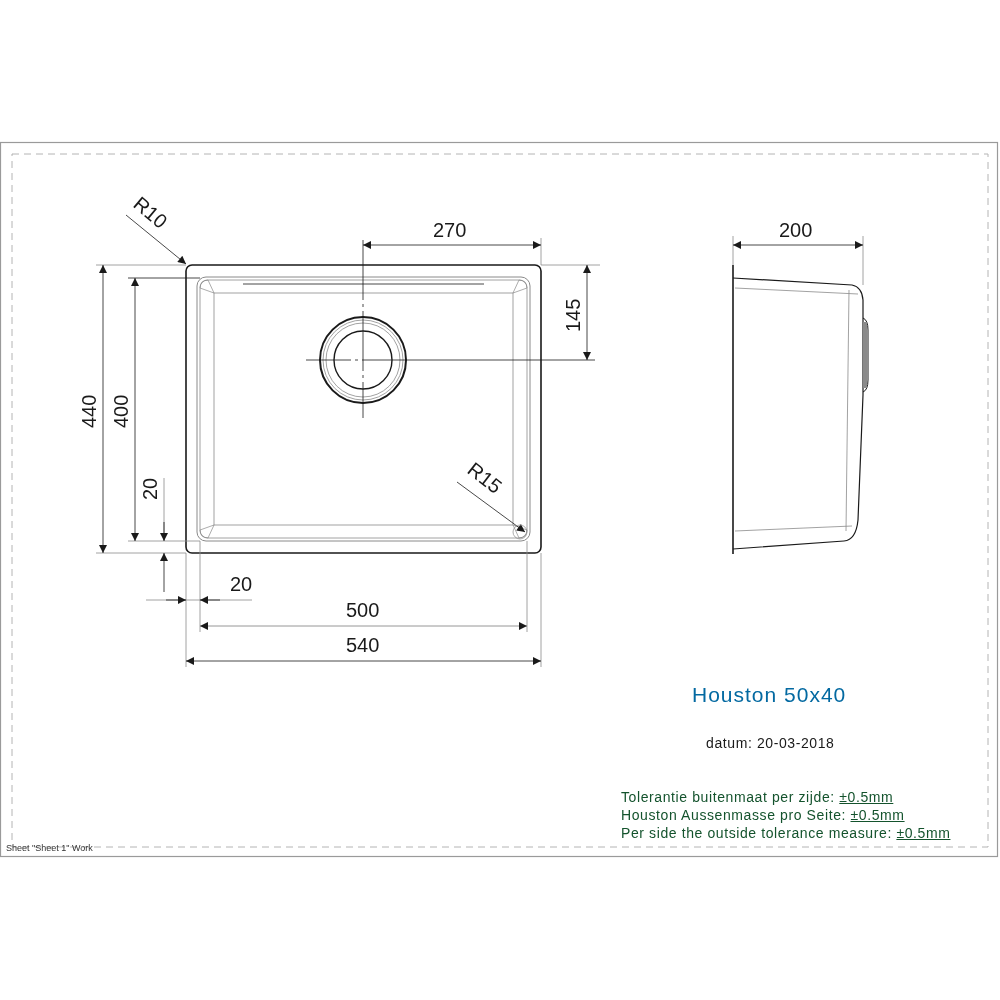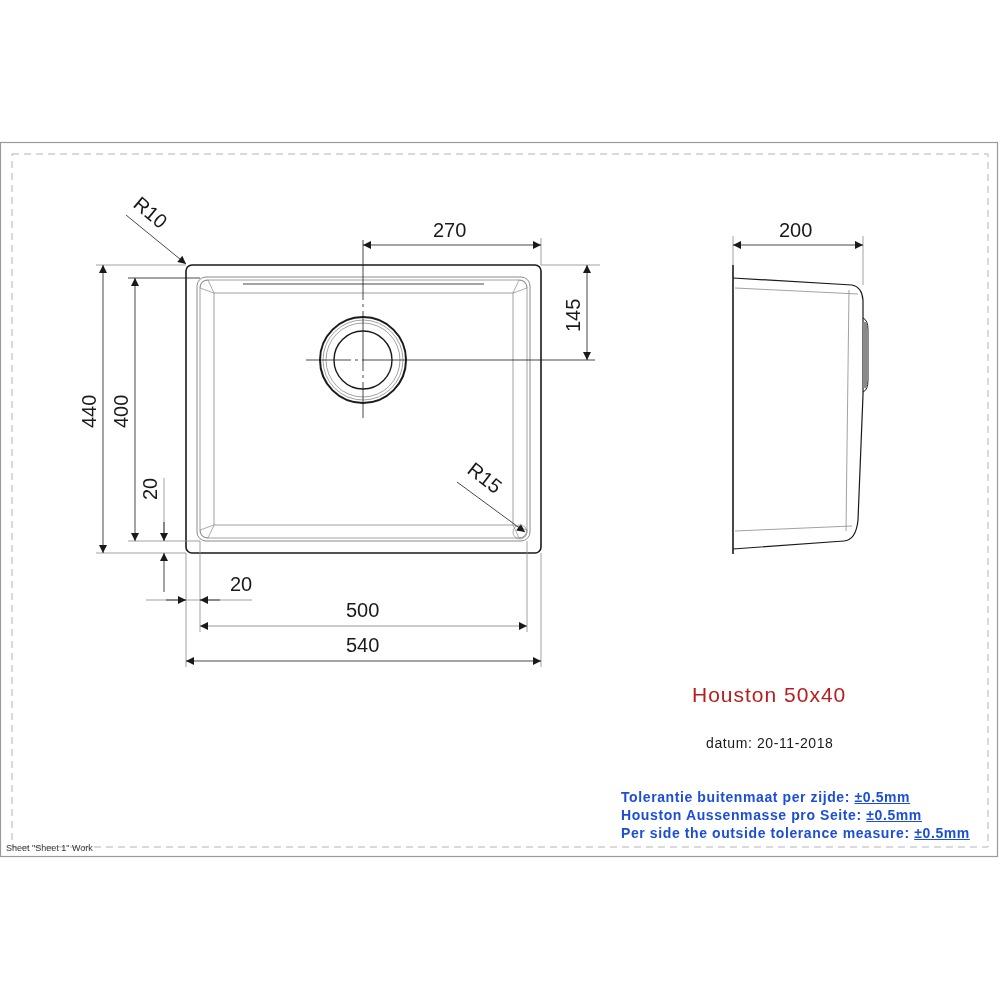--- a/index.html
+++ b/index.html
@@ -1,22 +1,22 @@
 <!DOCTYPE html>
 <html><head>
   <meta charset="utf-8">
   <style>
     html, body { margin: 0; padding: 0; background: #ffffff; }
     body { width: 1000px; height: 1000px; position: relative; overflow: hidden;
            font-family: "Liberation Sans", sans-serif; color: #1a1a1a; }
     #sheet { position: absolute; left: 0; top: 0; width: 1000px; height: 1000px; }
     .dim-text { font-family: "Liberation Sans", sans-serif; font-size: 20px; fill: #1a1a1a; }
-    .title { position: absolute; left: 692px; top: 683px; font-size: 21px; letter-spacing: 1px; color: #b91c1c; text-align: right; }
+    .title { position: absolute; left: 692px; top: 683px; font-size: 21px; letter-spacing: 1px; color: #0369a1; text-align: right; }
     .date { position: absolute; left: 706px; top: 735px; font-size: 14px; letter-spacing: 0.6px; color: #1a1a1a; }
-    .tol { position: absolute; left: 621px; font-size: 14px; letter-spacing: 0.6px; color: #1d4ed8; white-space: nowrap; font-weight: bold; }
+    .tol { position: absolute; left: 621px; font-size: 14px; letter-spacing: 0.6px; color: #14532d; white-space: nowrap; }
     .tol1 { top: 789px; }
     .tol2 { top: 807px; }
     .tol3 { top: 825px; }
     .pm { text-decoration: underline; }
     .sheet-label { position: absolute; left: 6px; top: 843px; font-size: 9px; color: #333; white-space: nowrap; }
   </style>
 </head>
 <body>
 
 <svg id="sheet" viewBox="0 0 1000 1000" xmlns="http://www.w3.org/2000/svg">
@@ -113,21 +113,21 @@
     <rect x="863" y="322" width="4" height="66" fill="#8a8a8a"></rect>
 
     <line x1="733" y1="236" x2="733" y2="265" stroke="#8a8a8a" stroke-width="0.8"></line>
     <line x1="863" y1="236" x2="863" y2="285" stroke="#8a8a8a" stroke-width="0.8"></line>
     <line x1="733" y1="245" x2="863" y2="245" stroke="#1a1a1a" stroke-width="0.8" marker-start="url(#arr)" marker-end="url(#arr)"></line>
     <text class="dim-text" x="779" y="237">200</text>
   </g>
 </svg>
 
 <div class="title">Houston 50x40</div>
-<div class="date">datum: 20-11-2018</div>
+<div class="date">datum: 20-03-2018</div>
 
 <div class="tol tol1">
   <span>Tolerantie buitenmaat per zijde: </span><span class="pm">±0.5mm</span>
 </div>
 <div class="tol tol2">
   <span>Houston Aussenmasse pro Seite: </span><span class="pm">±0.5mm</span>
 </div>
 <div class="tol tol3">
   <span>Per side the outside tolerance measure: </span><span class="pm">±0.5mm</span>
 </div>

